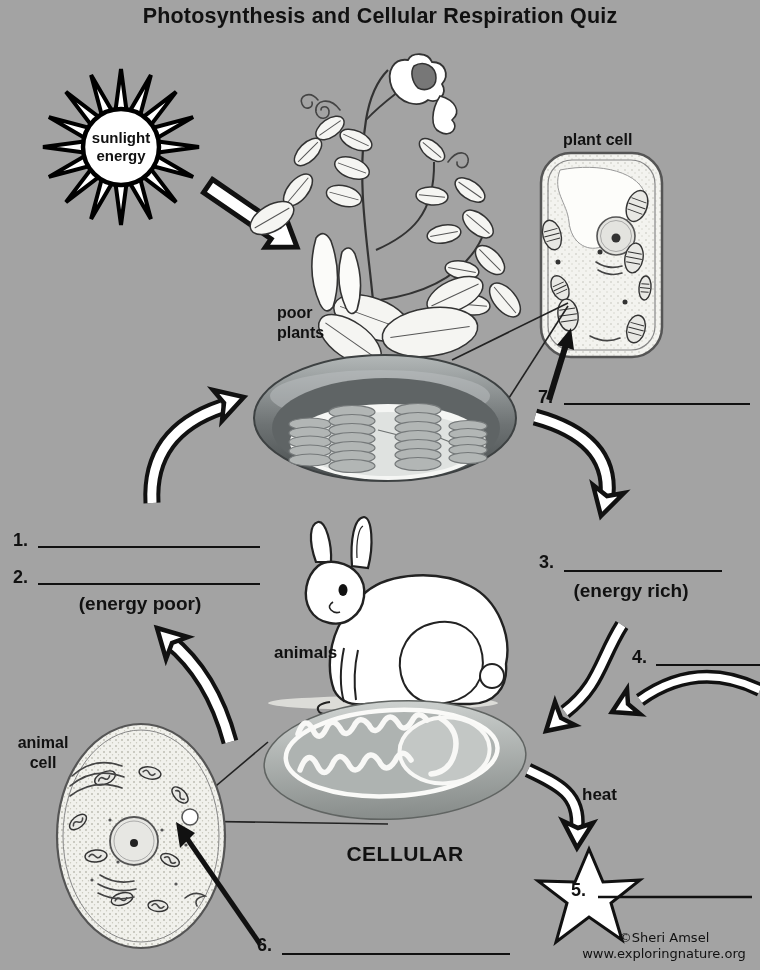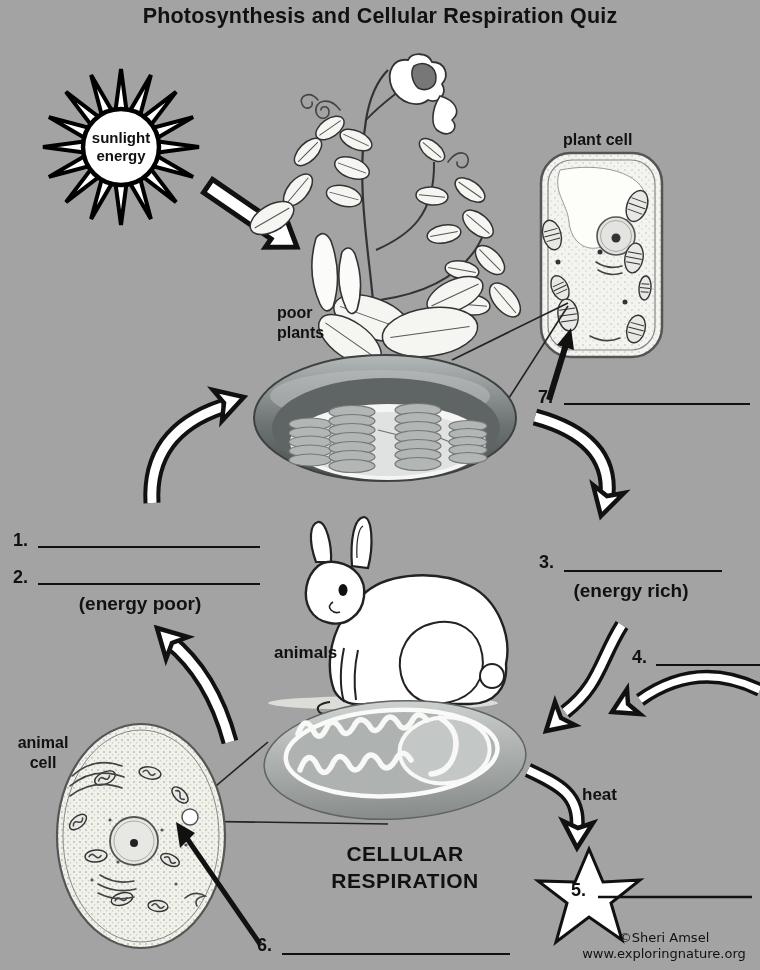--- a/index.html
+++ b/index.html
@@ -428,21 +428,20 @@
 
   <span class="abs num" style="left:571px;top:880px;">5.</span>
 
   <span class="abs num" style="left:257px;top:935px;">6.</span>
   <div class="ansline" style="left:282px;top:953px;width:228px;"></div>
 
   <div class="abs b" style="left:274px;top:643px;font-size:17px;">animals</div>
 
   <div class="abs stage" style="left:320px;top:840px;width:170px;text-align:center;font-size:21px;line-height:27px;">
     <span>CELLULAR</span><br>
-    <span>RESPIRATION</span>
   </div>
 
   <div class="abs lbl center" style="left:10px;top:733px;width:66px;">
     <span>animal</span><br>
     <span>cell</span>
   </div>
 
   <div class="abs b" style="left:582px;top:785px;font-size:17px;">heat</div>
 
   <div class="abs credit" style="left:566px;top:930px;width:196px;">

